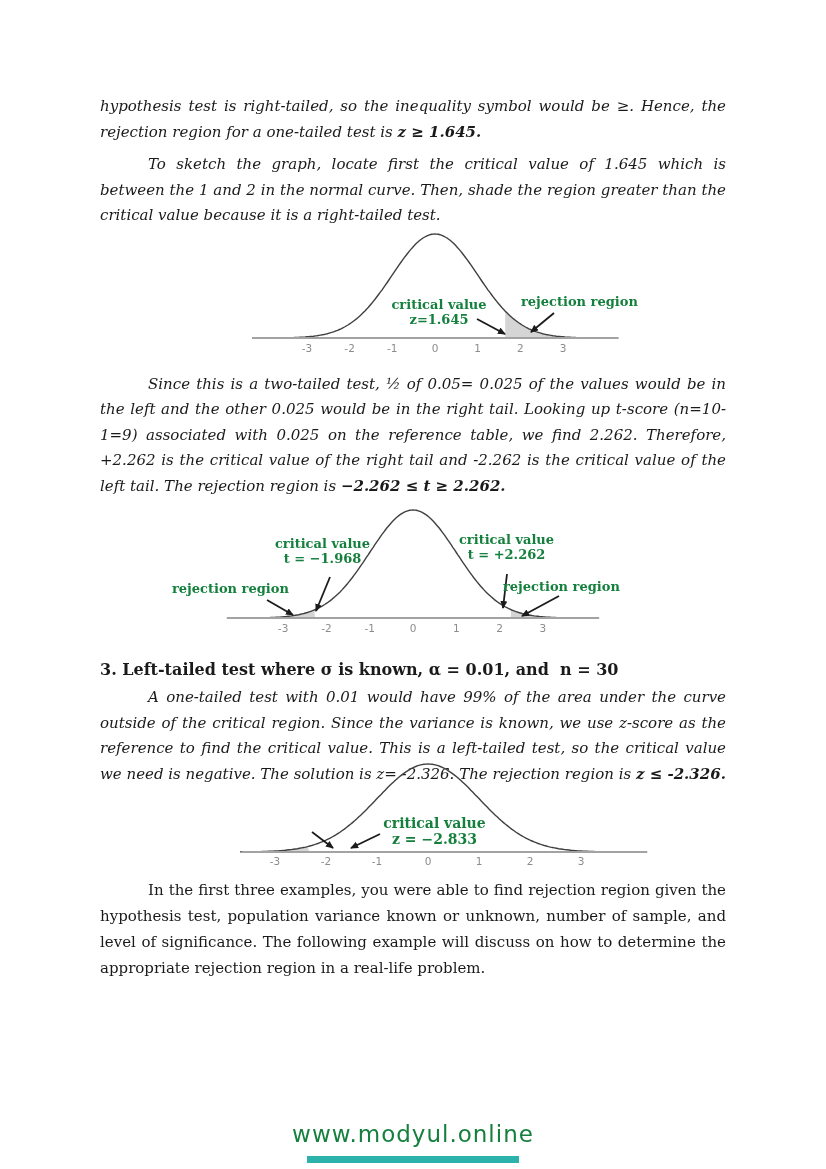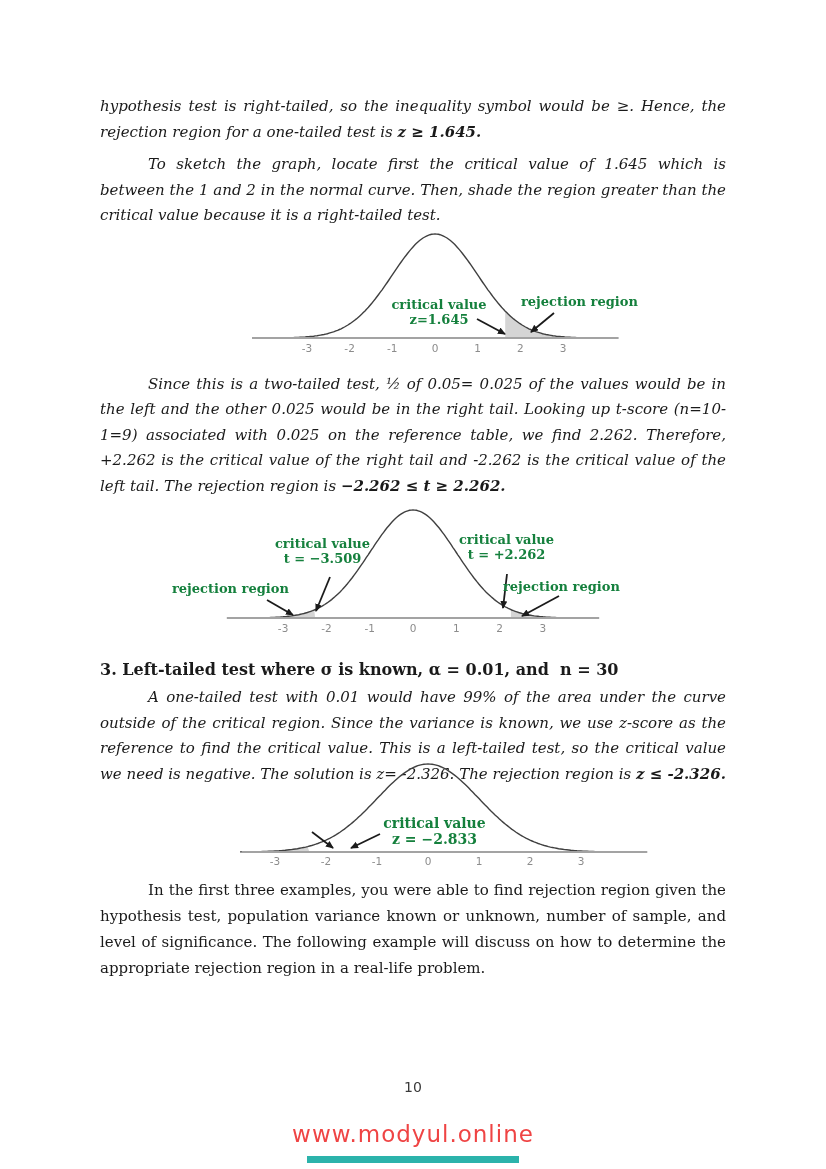--- a/index.html
+++ b/index.html
@@ -17,21 +17,21 @@
   .chart2{width:480px;height:150px;margin:0 0 0 70px;}
   .chart3{width:420px;height:118px;margin:-28px 0 0 140px;}
   .chart svg{position:absolute;left:0;top:0;}
   .clabel{position:absolute;font-family:"DejaVu Serif",serif;font-weight:bold;
           font-size:13px;line-height:15px;color:#15803d;}
   .center{text-align:center;}
   .closing{font-style:normal;line-height:26px;}
   .page-number{position:absolute;left:0;width:826px;top:1079px;text-align:center;
                font-family:"DejaVu Sans",sans-serif;font-size:14px;color:#3a3a3a;}
   .watermark{position:absolute;left:0;width:826px;top:1121px;text-align:center;
-             font-family:"DejaVu Sans",sans-serif;font-size:23px;letter-spacing:1px;color:#ef4444;}
+             font-family:"DejaVu Sans",sans-serif;font-size:23px;letter-spacing:1px;color:#15803d;}
   .accent-bar{position:absolute;left:50%;transform:translateX(-50%);top:1156px;
               width:212px;height:7px;}
 </style>
 </head>
 <body>
 
 <div class="page">
   <div class="content">
 
     <p class="para italic"><span>hypothesis test is right-tailed, so the inequality symbol would be ≥. Hence, the rejection region for a one-tailed test is </span><span class="bold-stmt">z ≥ 1.645.</span></p>
@@ -86,21 +86,21 @@
               <path d="M0,0 L8,3.5 L0,7 Z" fill="#1b1b1b"></path>
             </marker>
           </defs>
           <line x1="160" y1="78" x2="146" y2="112" stroke="#1b1b1b" stroke-width="1.8" marker-end="url(#ah1)"></line>
           <line x1="97" y1="101" x2="123" y2="116" stroke="#1b1b1b" stroke-width="1.8" marker-end="url(#ah1)"></line>
           <line x1="337" y1="75" x2="333" y2="109" stroke="#1b1b1b" stroke-width="1.8" marker-end="url(#ah1)"></line>
           <line x1="389" y1="97" x2="352" y2="117" stroke="#1b1b1b" stroke-width="1.8" marker-end="url(#ah1)"></line>
         </svg>
       <div class="clabel center" style="left:90px;top:37px;width:125px;">
         <div>critical value</div>
-        <div>t = −3.509</div>
+        <div>t = −1.968</div>
       </div>
       <div class="clabel center" style="left:274px;top:33px;width:125px;">
         <div>critical value</div>
         <div>t = +2.262</div>
       </div>
       <div class="clabel" style="left:2px;top:82px;width:125px;">rejection region</div>
       <div class="clabel" style="left:333px;top:80px;width:125px;">rejection region</div>
     </div>
 
     <div class="heading mt10">3. Left-tailed test where σ is known, α = 0.01, and  n = 30</div>
@@ -129,16 +129,15 @@
         </svg>
       <div class="clabel center" style="left:112px;top:56px;width:165px;font-size:14px;line-height:16px;">
         <div>critical value</div>
         <div>z = −2.833</div>
       </div>
     </div>
 
     <p class="para closing" style="text-indent: 48px;">In the first three examples, you were able to find rejection region given the hypothesis test, population variance known or unknown, number of sample, and level of significance. The following example will discuss on how to determine the appropriate rejection region in a real-life problem.</p>
   </div>
 
-  <div class="page-number">10</div>
   <div class="watermark">www.modyul.online</div>
   <div class="accent-bar" style="background: rgb(43, 179, 171);"></div>
 </div>
 
 </body></html>

